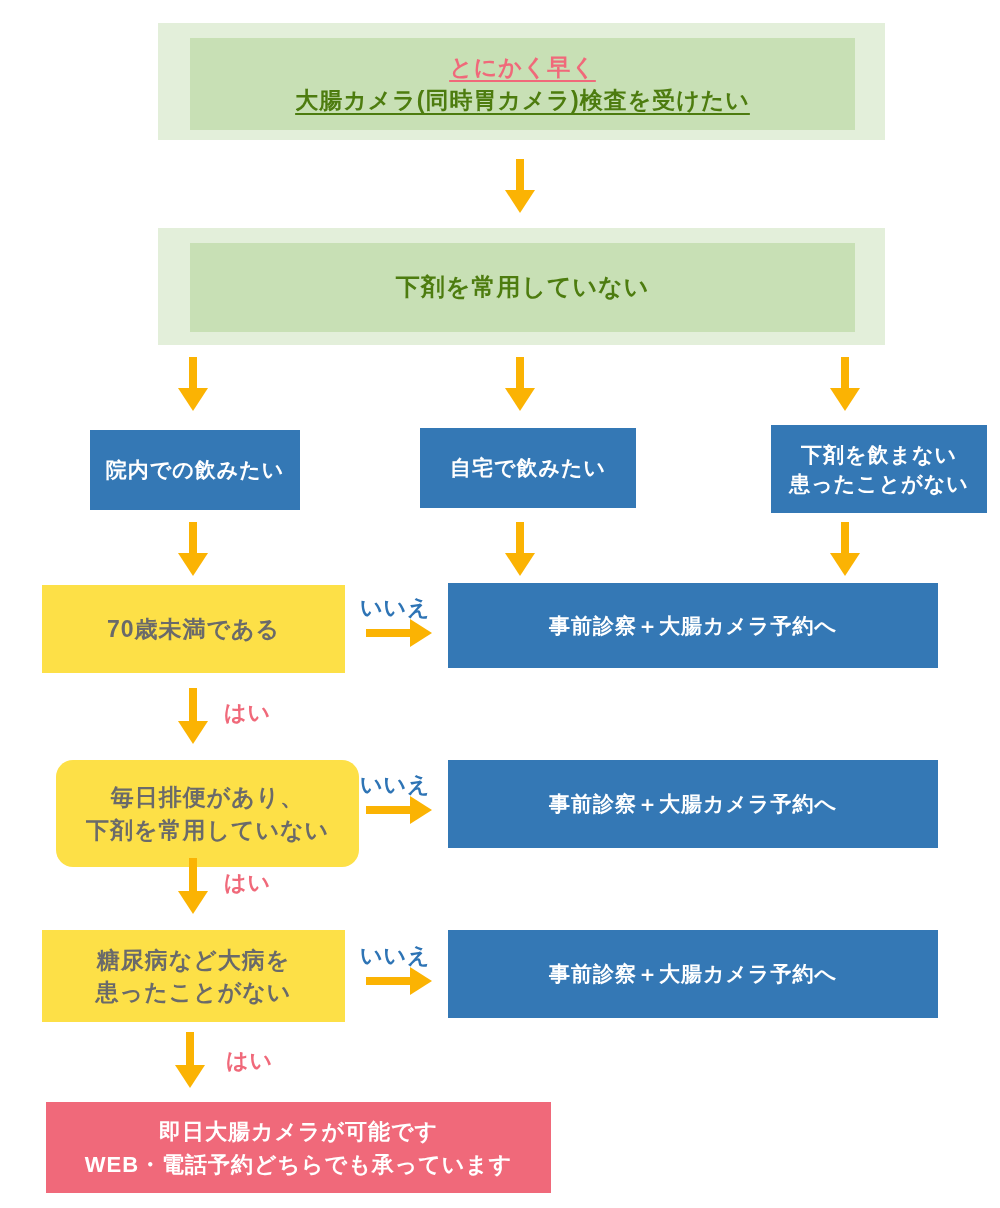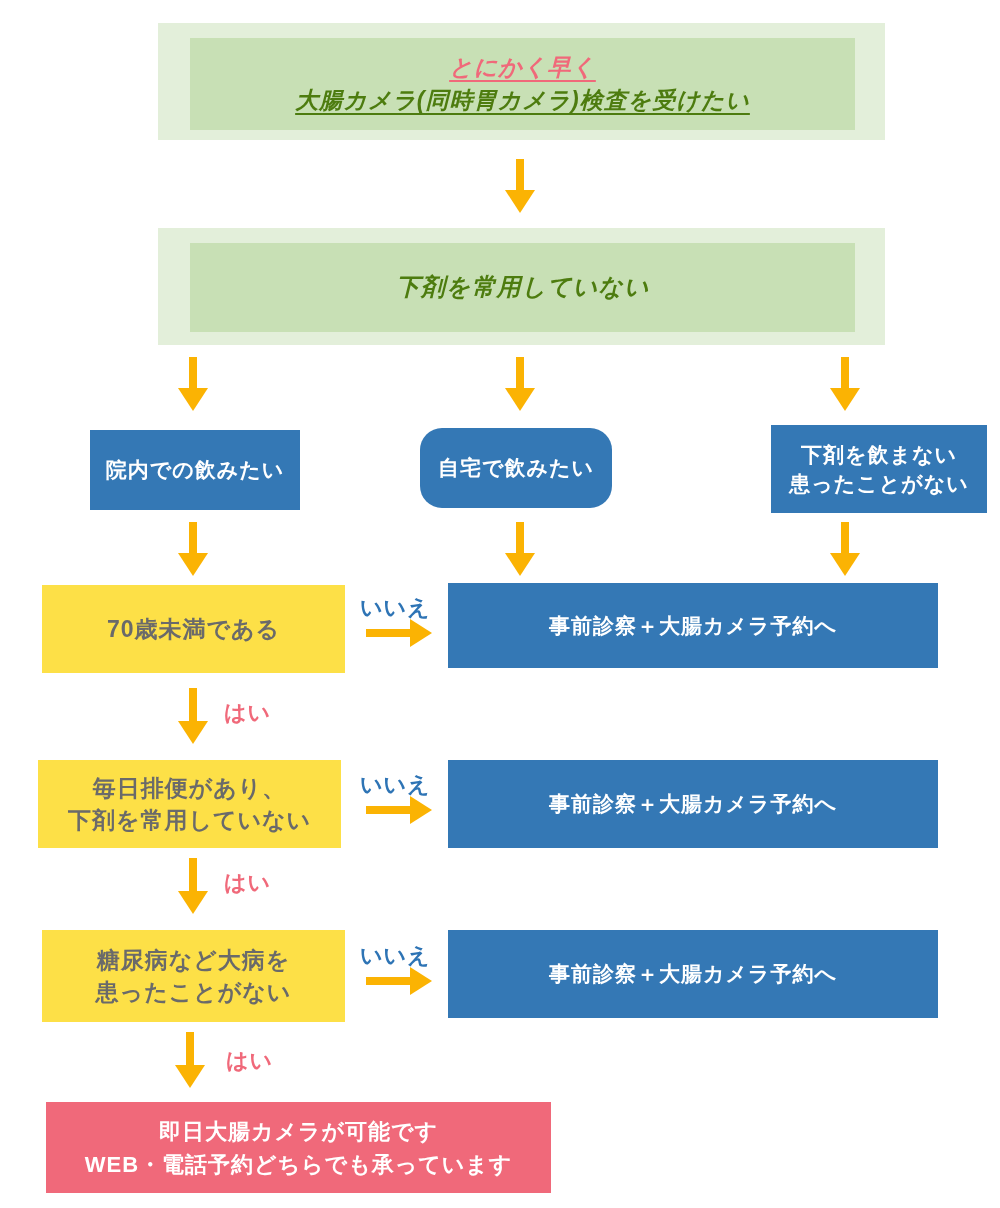--- a/index.html
+++ b/index.html
@@ -5,21 +5,21 @@
   html,body{margin:0;padding:0;background:#ffffff;}
   #canvas{
     position:relative;width:1000px;height:1208px;background:#ffffff;overflow:hidden;
     font-family:"Liberation Sans","DejaVu Sans",sans-serif;
   }
   .abs{position:absolute;box-sizing:border-box;}
   .center{display:flex;flex-direction:column;align-items:center;justify-content:center;text-align:center;}
 
   
   .banner-outer{background:#e3efda;}
-  .banner-inner{background:#c8e0b5;font-style:italic;}
+  .banner-inner{background:#c8e0b5;}
   .banner-text{color:#4d7c0f;font-weight:bold;font-size:23px;line-height:1.45;letter-spacing:1px;}
   .u{text-decoration:underline;text-underline-offset:5px;text-decoration-thickness:2px;}
   .accent-pink{color:#f0697a;}
 
   
   .blue-box{background:#3478b5;color:#ffffff;font-weight:bold;font-size:21px;line-height:1.4;letter-spacing:1px;}
 
   
   .green-box{background:#fde047;color:#6a6a6a;font-weight:bold;font-size:23px;line-height:1.4;letter-spacing:1px;}
 
@@ -72,21 +72,21 @@
   <div class="abs" style="left:830px;top:357px;">
     <svg width="30" height="54" viewBox="0 0 30 54">
         <rect x="11" y="0" width="8" height="33" fill="#fbb303"></rect>
         <polygon points="0,31 30,31 15,54" fill="#fbb303"></polygon>
       </svg>
   </div>
 
   <div class="abs blue-box center" style="left:90px;top:430px;width:210px;height:80px;">
     <div>院内での飲みたい</div>
   </div>
-  <div class="abs blue-box center" style="left:420px;top:428px;width:192px;height:80px;border-radius:22px;">
+  <div class="abs blue-box center" style="left:420px;top:428px;width:216px;height:80px;">
     <div>自宅で飲みたい</div>
   </div>
   <div class="abs blue-box center" style="left:762px;top:425px;width:216px;height:88px;margin-left:9px;">
     <div>下剤を飲まない</div>
     <div>患ったことがない</div>
   </div>
 
   <div class="abs" style="left:178px;top:522px;">
     <svg width="30" height="54" viewBox="0 0 30 54">
         <rect x="11" y="0" width="8" height="33" fill="#fbb303"></rect>
@@ -121,21 +121,21 @@
   </div>
 
   <div class="abs" style="left:178px;top:688px;">
     <svg width="30" height="56" viewBox="0 0 30 56">
         <rect x="11" y="0" width="8" height="35" fill="#fbb303"></rect>
         <polygon points="0,33 30,33 15,56" fill="#fbb303"></polygon>
       </svg>
   </div>
   <div class="abs yes-label" style="left:224px;top:698px;">はい</div>
 
-  <div class="abs green-box center" style="left:38px;top:760px;width:303px;height:88px;">
+  <div class="abs green-box center" style="left:56px;top:760px;width:303px;height:107px;border-radius:17px;">
     <div>毎日排便があり、</div>
     <div>下剤を常用していない</div>
   </div>
   <div class="abs no-label" style="left:360px;top:770px;">いいえ</div>
   <div class="abs" style="left:366px;top:796px;">
     <svg width="66" height="28" viewBox="0 0 66 28">
         <rect x="0" y="10" width="46" height="8" fill="#fbb303"></rect>
         <polygon points="44,0 44,28 66,14" fill="#fbb303"></polygon>
       </svg>
   </div>

